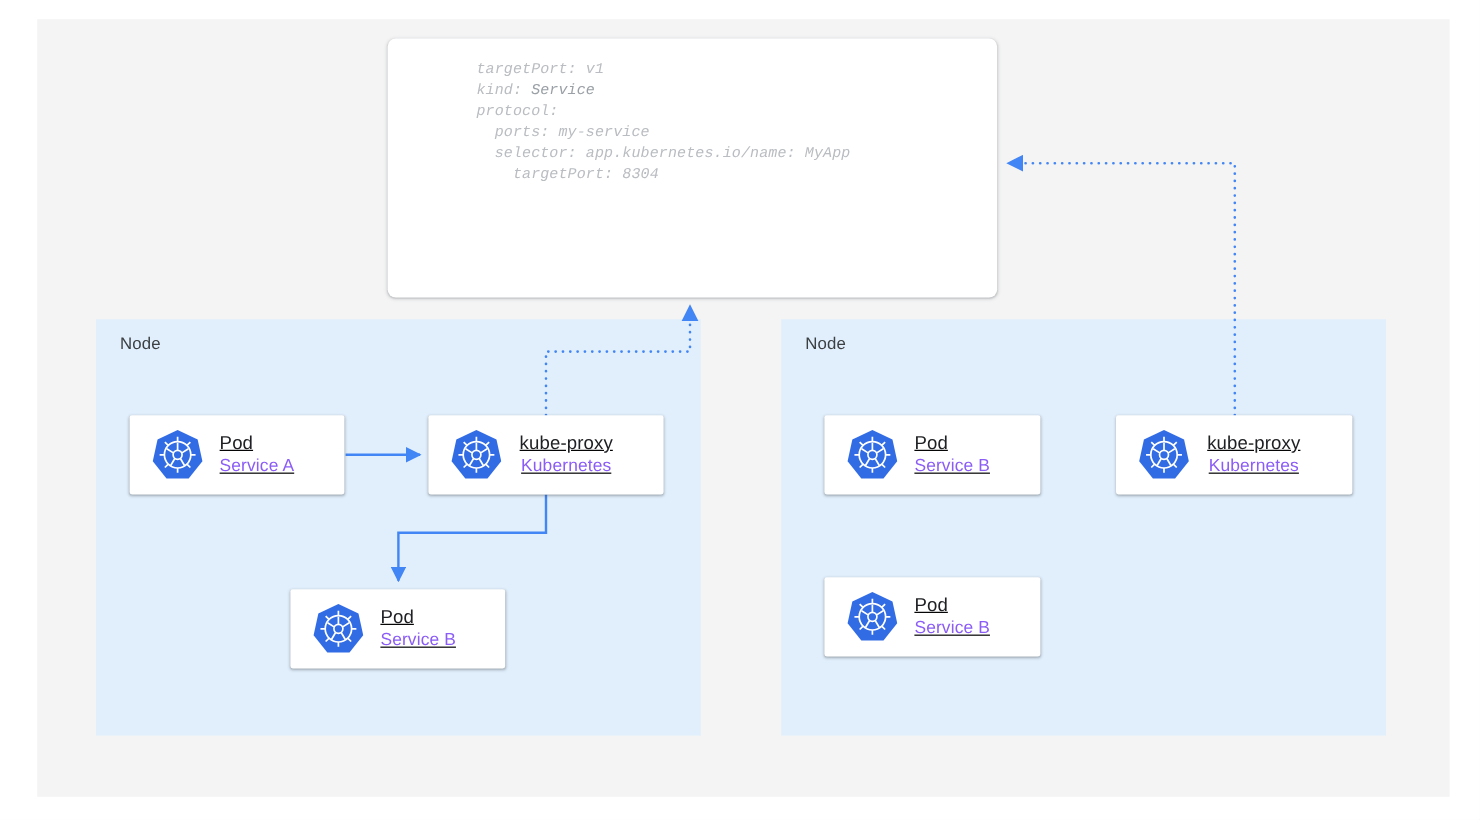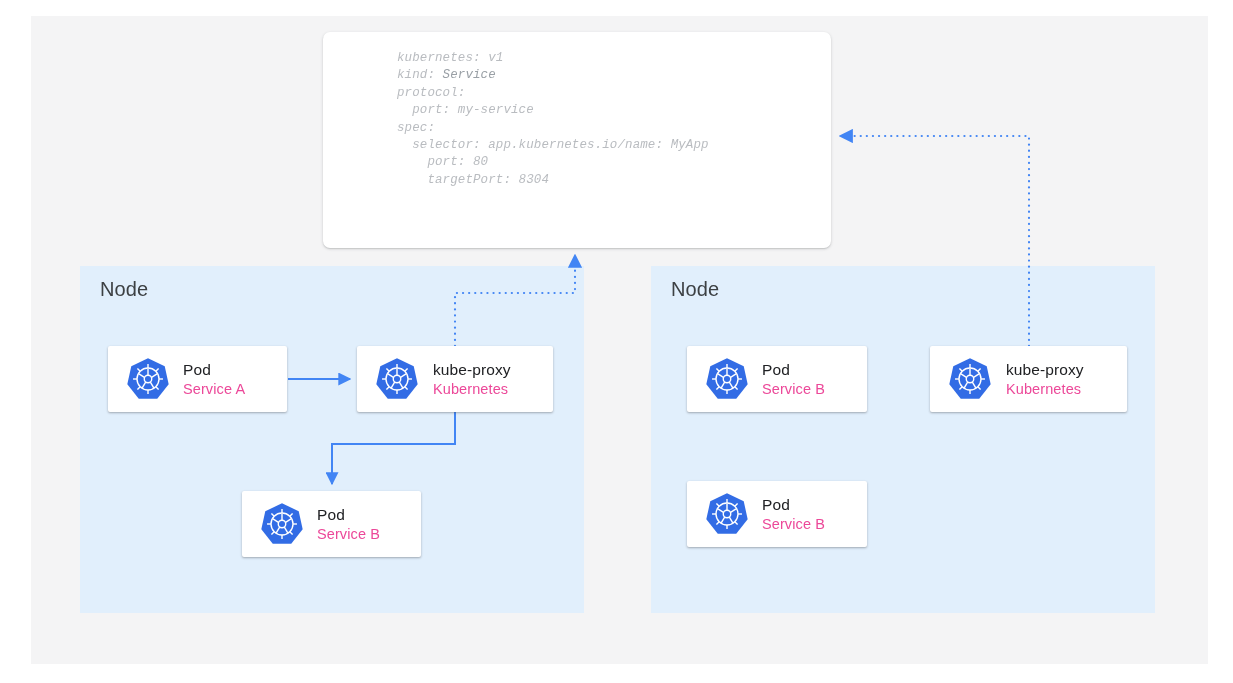--- a/index.html
+++ b/index.html
@@ -75,21 +75,21 @@
     position: absolute;
     background: #e1effc;
   }
   #node-left  { left: 80px;  top: 266px; width: 504px; height: 347px; }
   #node-right { left: 651px; top: 266px; width: 504px; height: 347px; }
 
   .node-label {
     position: absolute;
     left: 20px;
     top: 12px;
-    font-size: 20px;
+    font-size: 14px;
     color: #3c4043;
     letter-spacing: 0.1px;
   }
 
   
   .card {
     position: absolute;
     background: #ffffff;
     border-radius: 2px;
     box-shadow: 0 1px 2px rgba(60,64,67,0.28), 0 1px 3px rgba(60,64,67,0.14);
@@ -104,32 +104,34 @@
     transform: translateY(-50%);
     width: 44px;
     height: 44px;
   }
   .card .card-text {
     position: absolute;
     left: 75px;
     top: 50%;
     transform: translateY(-50%);
     line-height: 1.28;
+    text-decoration: underline;
   }
   .card .card-title {
     font-size: 15.5px;
     color: #202124;
     letter-spacing: 0.1px;
     white-space: nowrap;
   }
   .card .card-sub {
     font-size: 14.5px;
-    color: #ec4899;
+    color: #8b5cf6;
     letter-spacing: 0.1px;
     white-space: nowrap;
+    text-align: center;
   }
 
   
   #card-pod-a        { left: 108px; top: 346px; width: 179px; height: 66px; }
   #card-kubeproxy-l  { left: 357px; top: 346px; width: 196px; height: 66px; }
   #card-pod-b-left   { left: 242px; top: 491px; width: 179px; height: 66px; }
   #card-pod-b-r1     { left: 687px; top: 346px; width: 180px; height: 66px; }
   #card-kubeproxy-r  { left: 930px; top: 346px; width: 197px; height: 66px; }
   #card-pod-b-r2     { left: 687px; top: 481px; width: 180px; height: 66px; }
 
@@ -164,21 +166,21 @@
     <path d="M 288 379 L 350 379" fill="none" stroke="#4285f4" stroke-width="2" marker-end="url(#arrow-solid)"></path>
 
     <path d="M 455 412 L 455 444 L 332 444 L 332 484" fill="none" stroke="#4285f4" stroke-width="2" stroke-linejoin="miter" marker-end="url(#arrow-solid)"></path>
 
     <path d="M 455 346 L 455 293 L 575 293 L 575 255" fill="none" stroke="#4285f4" stroke-width="2.2" stroke-linecap="round" stroke-dasharray="0.1 6" marker-end="url(#arrow-dotted)"></path>
 
     <path d="M 1029 346 L 1029 136 L 840 136" fill="none" stroke="#4285f4" stroke-width="2.2" stroke-linecap="round" stroke-dasharray="0.1 6" marker-end="url(#arrow-dotted)"></path>
   </svg>
 
   <div id="yaml-card">
-    <div id="yaml-code"><div>kubernetes: v1</div><div>kind: <span class="b">Service</span></div><div>protocol:</div><div>  port: my-service</div><div>spec:</div><div>  selector: app.kubernetes.io/name: MyApp</div><div>    port: 80</div><div>    targetPort: 8304</div></div>
+    <div id="yaml-code"><div>targetPort: v1</div><div>kind: <span class="b">Service</span></div><div>protocol:</div><div>  ports: my-service</div><div>  selector: app.kubernetes.io/name: MyApp</div><div>    targetPort: 8304</div></div>
   </div>
 
   <div class="card" id="card-pod-a">
     <span class="k8s-icon">
       <svg viewBox="0 0 100 100" width="44" height="44" xmlns="http://www.w3.org/2000/svg">
         <polygon points="50,3 88,21 97,62 71,95 29,95 3,62 12,21" fill="#326ce5"></polygon>
         <g fill="none" stroke="#ffffff" stroke-width="3.2">
           <circle cx="50" cy="50" r="25"></circle>
           <circle cx="50" cy="50" r="8.5"></circle>
           <line x1="50" y1="25" x2="50" y2="16"></line>

